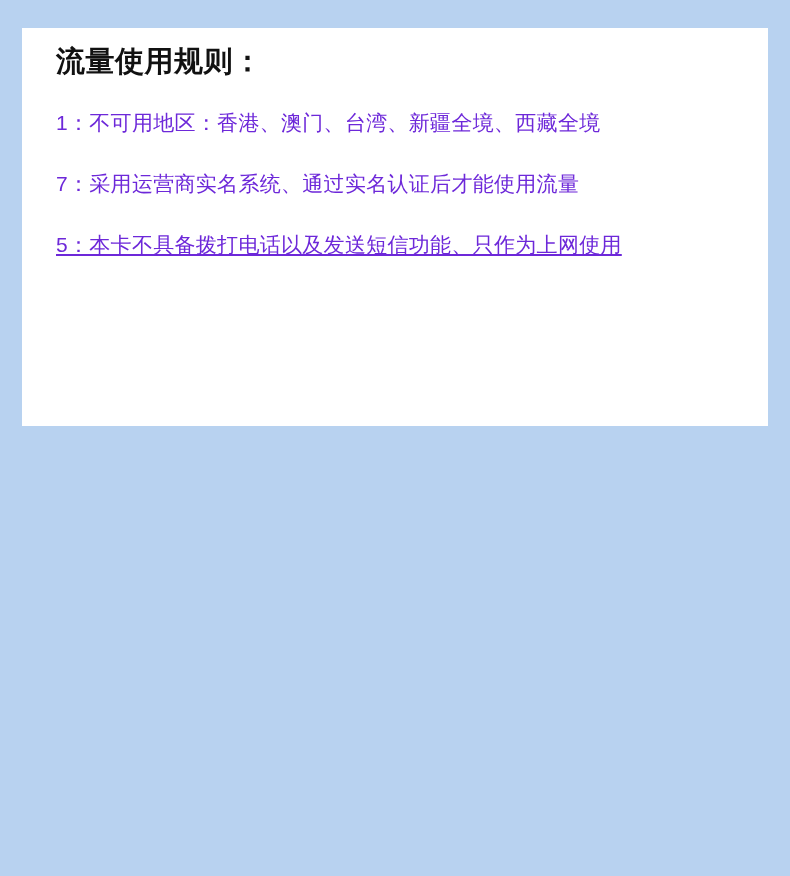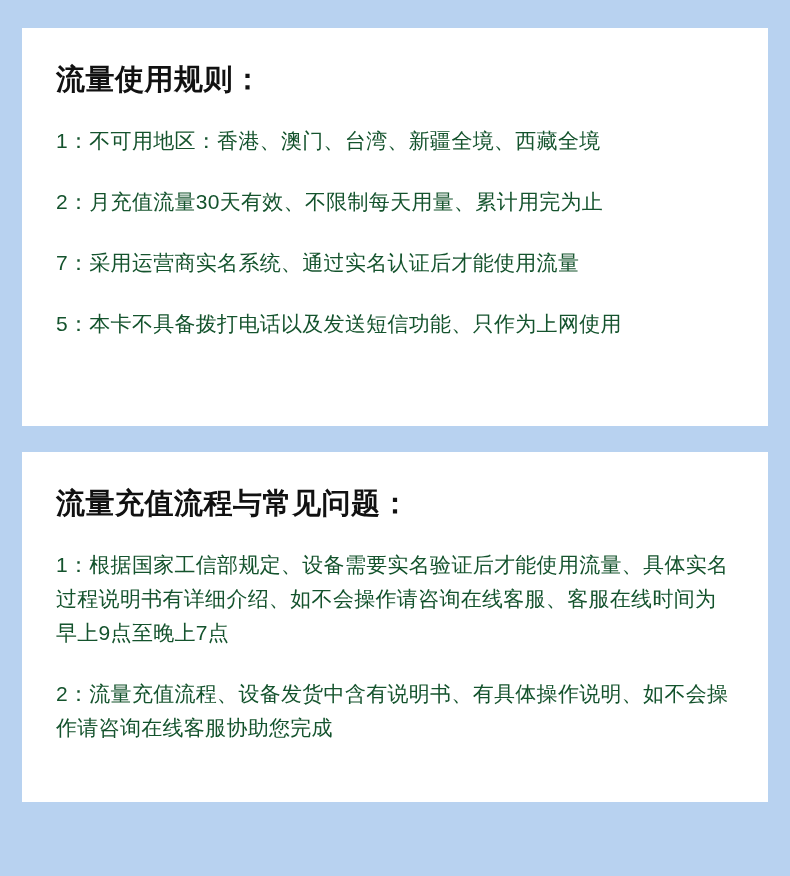--- a/index.html
+++ b/index.html
@@ -19,69 +19,62 @@
     box-sizing: border-box;
     padding: 28px 22px;
     display: flex;
     flex-direction: column;
     gap: 26px;
     background: #b8d2f0;
   }
   .card {
     background: #ffffff;
     box-sizing: border-box;
-    padding: 34px 34px 30px 34px;
+    padding: 16px 34px 30px 34px;
   }
   .card-title {
     font-size: 29px;
     font-weight: bold;
     color: #111111;
     letter-spacing: 0.5px;
     margin: 0 0 26px 0;
     line-height: 1.2;
   }
   .rule-list {
     margin: 0;
     padding: 0;
     list-style: none;
   }
   .rule-item {
     font-size: 21px;
-    color: #14532d;
+    color: #6d28d9;
     line-height: 1.62;
     margin-bottom: 17px;
     letter-spacing: 0.3px;
     margin-top: 27px;
   }
   .rule-item:last-child {
     margin-bottom: 0;
+    text-decoration: underline;
   }
   .card-1 {
     min-height: 398px;
   }
   .card-2 {
     min-height: 350px;
   }
 </style>
 </head>
 <body>
 
 <div class="page">
 
   <section class="card card-1">
     <h2 class="card-title">流量使用规则：</h2>
     <ul class="rule-list">
       <li class="rule-item">1：不可用地区：香港、澳门、台湾、新疆全境、西藏全境</li>
-      <li class="rule-item">2：月充值流量30天有效、不限制每天用量、累计用完为止</li>
       <li class="rule-item">7：采用运营商实名系统、通过实名认证后才能使用流量</li>
       <li class="rule-item">5：本卡不具备拨打电话以及发送短信功能、只作为上网使用</li>
     </ul>
   </section>
 
-  <section class="card card-2">
-    <h2 class="card-title">流量充值流程与常见问题：</h2>
-    <ul class="rule-list">
-      <li class="rule-item">1：根据国家工信部规定、设备需要实名验证后才能使用流量、具体实名过程说明书有详细介绍、如不会操作请咨询在线客服、客服在线时间为早上9点至晚上7点</li>
-      <li class="rule-item">2：流量充值流程、设备发货中含有说明书、有具体操作说明、如不会操作请咨询在线客服协助您完成</li>
-    </ul>
-  </section>
 
 </div>
 
 </body></html>

